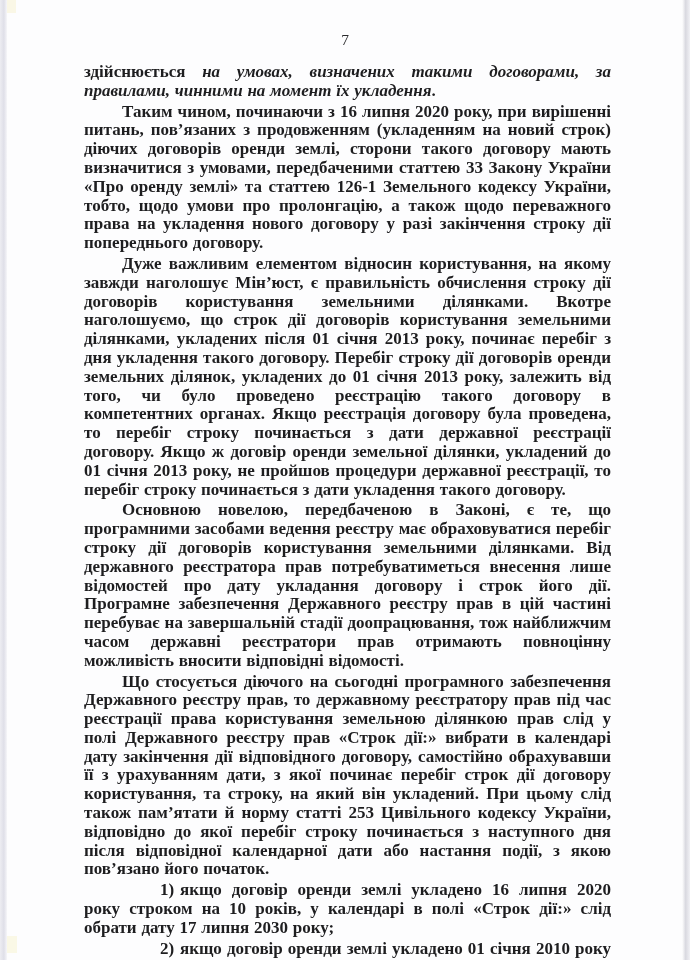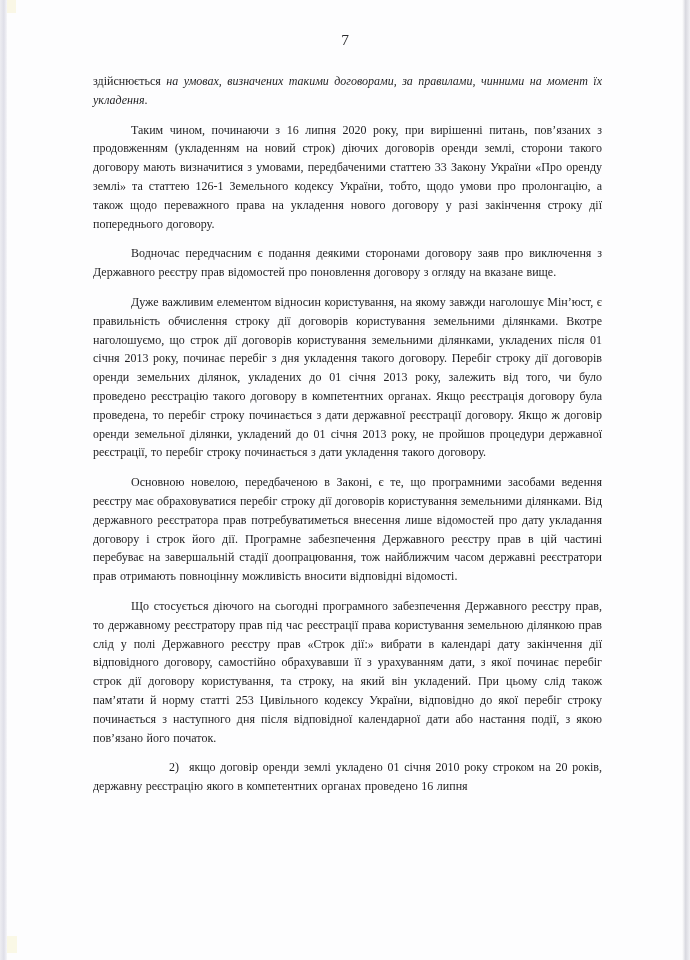--- a/index.html
+++ b/index.html
@@ -35,43 +35,44 @@
   }
   .page-number {
     position: absolute; top: 31px; left: 0; width: 100%;
     text-align: center; font-size: 15.5px; color: #2a2a2c;
   }
   .content {
     position: absolute; left: 82px; top: 61px; width: 531px;
     text-align: justify;
   }
   .content p {
-    margin: 11px;
-    font-size: 12px;
+    margin: 2px;
+    font-size: 17px;
     line-height: 18.8px;
     text-indent: 38px;
     word-spacing: 0.5px;
+    font-weight: bold;
   }
   .content p.continuation { text-indent: 0; }
   .it { font-style: italic; }
   .marker { display: inline-block; width: 58px; font-style: normal; }
 </style>
 </head>
 <body>
 
 <div class="page">
   <div class="edge-left"></div>
   <div class="edge-right"></div>
   <div class="corner-a"></div>
   <div class="corner-b"></div>
 
   <div class="page-number">7</div>
 
   <div class="content">
       <p class="continuation"><span>здійснюється </span><span class="it">на умовах, визначених такими договорами, за правилами, чинними на момент їх укладення</span><span>.</span></p>
       <p><span>Таким чином, починаючи з 16 липня 2020 року, при вирішенні питань, пов’язаних з продовженням (укладенням на новий строк) діючих договорів оренди землі, сторони такого договору мають визначитися з умовами, передбаченими статтею 33 Закону України «Про оренду землі» та статтею 126-1 Земельного кодексу України, тобто, щодо умови про пролонгацію, а також щодо переважного права на укладення нового договору у разі закінчення строку дії попереднього договору.</span></p>
-      <p><span>Водночас передчасним є подання деякими сторонами договору заяв про виключення з Державного реєстру прав відомостей про поновлення договору з огляду на вказане вище.</span></p>
       <p><span>Дуже важливим елементом відносин користування, на якому завжди наголошує Мін’юст, є правильність обчислення строку дії договорів користування земельними ділянками. Вкотре наголошуємо, що строк дії договорів користування земельними ділянками, укладених після 01 січня 2013 року, починає перебіг з дня укладення такого договору. Перебіг строку дії договорів оренди земельних ділянок, укладених до 01 січня 2013 року, залежить від того, чи було проведено реєстрацію такого договору в компетентних органах. Якщо реєстрація договору була проведена, то перебіг строку починається з дати державної реєстрації договору. Якщо ж договір оренди земельної ділянки, укладений до 01 січня 2013 року, не пройшов процедури державної реєстрації, то перебіг строку починається з дати укладення такого договору.</span></p>
       <p><span>Основною новелою, передбаченою в Законі, є те, що програмними засобами ведення реєстру має обраховуватися перебіг строку дії договорів користування земельними ділянками. Від державного реєстратора прав потребуватиметься внесення лише відомостей про дату укладання договору і строк його дії. Програмне забезпечення Державного реєстру прав в цій частині перебуває на завершальній стадії доопрацювання, тож найближчим часом державні реєстратори прав отримають повноцінну можливість вносити відповідні відомості.</span></p>
       <p><span>Що стосується діючого на сьогодні програмного забезпечення Державного реєстру прав, то державному реєстратору прав під час реєстрації права користування земельною ділянкою прав слід у полі Державного реєстру прав «Строк дії:» вибрати в календарі дату закінчення дії відповідного договору, самостійно обрахувавши її з урахуванням дати, з якої починає перебіг строк дії договору користування, та строку, на який він укладений. При цьому слід також пам’ятати й норму статті 253 Цивільного кодексу України, відповідно до якої перебіг строку починається з наступного дня після відповідної календарної дати або настання події, з якою пов’язано його початок.</span></p>
+      <p><span class="marker">1)</span><span>якщо договір оренди землі укладено 16 липня 2020 року строком на 10 років, у календарі в полі «Строк дії:» слід обрати дату 17 липня 2030 року;</span></p>
       <p><span class="marker">2)</span><span>якщо договір оренди землі укладено 01 січня 2010 року строком на 20 років, державну реєстрацію якого в компетентних органах проведено 16 липня</span></p>
     </div>
 </div>
 
 </body></html>

